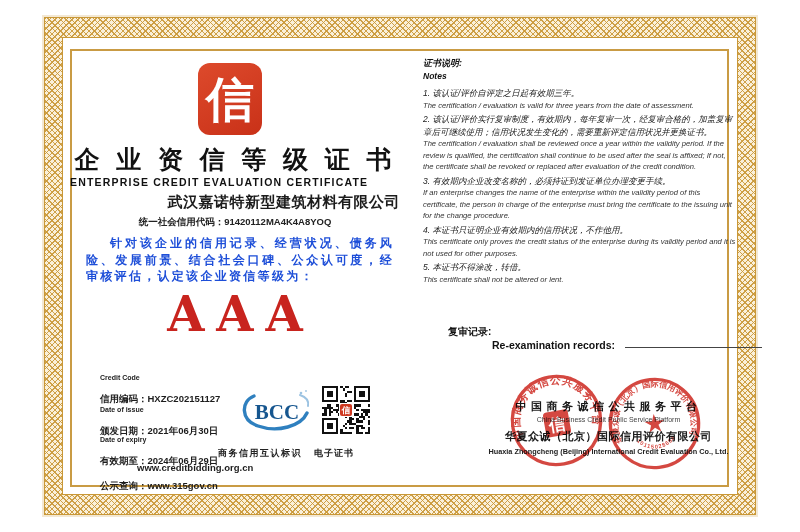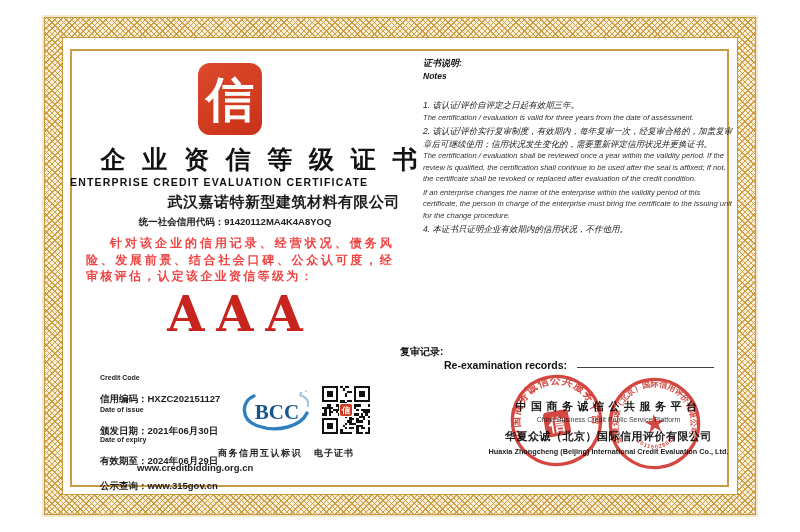--- a/index.html
+++ b/index.html
@@ -20,30 +20,30 @@
         border:2px solid #c99b44;}
 
   
   .logo-seal{position:absolute;left:198px;top:63px;width:64px;height:72px;
         background:linear-gradient(150deg,#dd4a2c,#c93118);border-radius:12px;
         display:flex;align-items:center;justify-content:center;}
   .logo-seal span{color:#fff;font-family:"DejaVu Serif","Liberation Serif",serif;
         font-size:48px;font-weight:bold;line-height:1;}
   .title{position:absolute;left:70px;width:330px;top:143px;text-align:center;
         font-family:"DejaVu Serif","Liberation Serif",serif;font-weight:bold;
-        font-size:25px;letter-spacing:4px;color:#111;padding-left:26px;}
+        font-size:25px;letter-spacing:4px;color:#111;}
   .subtitle{position:absolute;left:70px;width:330px;top:176px;
         font-weight:bold;font-size:10.5px;letter-spacing:1.2px;color:#111;}
   .company{position:absolute;left:70px;width:330px;top:193px;text-align:right;
         font-weight:bold;font-size:15px;letter-spacing:.5px;color:#1c1c1c;}
   .uscc{position:absolute;left:70px;width:330px;top:216px;text-align:center;
         font-weight:bold;font-size:9.5px;color:#222;}
   .statement{position:absolute;left:86px;top:235px;width:308px;
         font-size:12px;font-weight:700;letter-spacing:2.3px;line-height:16.5px;
-        text-indent:2em;text-align:justify;color:#ef4444;}
+        text-indent:2em;text-align:justify;color:#1d4ed8;}
   .rating{position:absolute;left:70px;width:330px;top:286px;text-align:center;
         font-family:"DejaVu Serif","Liberation Serif",serif;font-weight:bold;
         font-size:48px;color:#c8241e;letter-spacing:12px;padding-left:12px;box-sizing:border-box;}
 
   .field{position:absolute;left:100px;font-size:9.5px;font-weight:bold;color:#1c1c1c;white-space:nowrap;margin-top:32px;}
   .sub{position:absolute;left:100px;font-size:7px;font-weight:bold;color:#222;}
   .url2{position:absolute;left:137px;font-size:9.5px;font-weight:bold;color:#1c1c1c;}
 
   .bcc-label{position:absolute;left:210px;top:447px;width:100px;text-align:center;
         font-size:9px;font-weight:bold;letter-spacing:1.5px;color:#222;}
@@ -51,25 +51,25 @@
   .qr-logo{position:absolute;left:17px;top:17px;width:14px;height:14px;background:#fff;
         display:flex;align-items:center;justify-content:center;}
   .qr-logo>div{width:12px;height:12px;background:#cf3a22;border-radius:2px;color:#fff;
         font-size:8.5px;line-height:12px;text-align:center;font-weight:bold;}
   .qr-label{position:absolute;left:314px;top:447px;width:64px;text-align:left;
         font-size:9px;font-weight:bold;letter-spacing:1px;color:#222;}
 
   
   .notes{position:absolute;left:423px;top:57px;width:314px;font-style:italic;}
   .nh-zh{font-size:9px;font-weight:bold;color:#111;line-height:13px;}
-  .nh-en{font-size:8.5px;font-weight:bold;color:#111;line-height:13px;margin-bottom:16px;}
+  .nh-en{font-size:8.5px;font-weight:bold;color:#111;line-height:13px;margin-bottom:4px;}
   .note-zh{font-size:8.5px;color:#1a1a1a;line-height:12.5px;}
   .note-en{font-size:7.6px;color:#333;line-height:11.5px;margin-bottom:2px;}
 
-  .reexam{position:absolute;left:400px;top:326px;width:314px;margin-top:20px;}
+  .reexam{position:absolute;left:448px;top:326px;width:314px;}
   .reexam .zh{font-size:10px;font-weight:bold;color:#111;line-height:12px;}
   .reexam .row{display:flex;align-items:flex-end;margin-top:1px;padding-left:44px;}
   .reexam .en{font-size:10.5px;font-weight:bold;color:#111;white-space:nowrap;}
   .reexam .line{width:178px;border-bottom:1.2px solid #444;margin-left:10px;margin-bottom:3px;}
 
   .issuer{position:absolute;left:477px;top:399px;width:263px;text-align:center;}
   .iss-zh1{font-size:11px;font-weight:bold;letter-spacing:4.5px;color:#1a1a1a;white-space:nowrap;}
   .iss-en1{font-size:7px;color:#444;margin-top:2px;white-space:nowrap;}
   .iss-zh2{font-size:11px;font-weight:bold;letter-spacing:.5px;color:#1a1a1a;margin-top:6px;white-space:nowrap;}
   .iss-en2{font-size:7.3px;font-weight:600;color:#222;margin-top:3px;white-space:nowrap;}
@@ -252,24 +252,30 @@
 
     <div>
       <div class="note-zh">1. 该认证/评价自评定之日起有效期三年。</div>
       <div class="note-en">The certification / evaluation is valid for three years from the date of assessment.</div>
     </div>
     <div>
       <div class="note-zh">2. 该认证/评价实行复审制度，有效期内，每年复审一次，经复审合格的，加盖复审章后可继续使用；信用状况发生变化的，需要重新评定信用状况并更换证书。</div>
       <div class="note-en">The certification / evaluation shall be reviewed once a year within the validity period. If the review is qualified, the certification shall continue to be used after the seal is affixed; If not, the certificate shall be revoked or replaced after evaluation of the credit condition.</div>
     </div>
     <div>
+      <div class="note-zh">3. 有效期内企业改变名称的，必须持证到发证单位办理变更手续。</div>
       <div class="note-en">If an enterprise changes the name of the enterprise within the validity period of this certificate, the person in charge of the enterprise must bring the certificate to the issuing unit for the change procedure.</div>
     </div>
     <div>
       <div class="note-zh">4. 本证书只证明企业有效期内的信用状况，不作他用。</div>
+      <div class="note-en">This certificate only proves the credit status of the enterprise during its validity period and it is not used for other purposes.</div>
+    </div>
+    <div>
+      <div class="note-zh">5. 本证书不得涂改，转借。</div>
+      <div class="note-en">This certificate shall not be altered or lent.</div>
     </div>
   </div>
 
   <div class="reexam">
     <div class="zh">复审记录:</div>
     <div class="row">
       <span class="en">Re-examination records:</span>
       <span class="line"></span>
     </div>
   </div>

